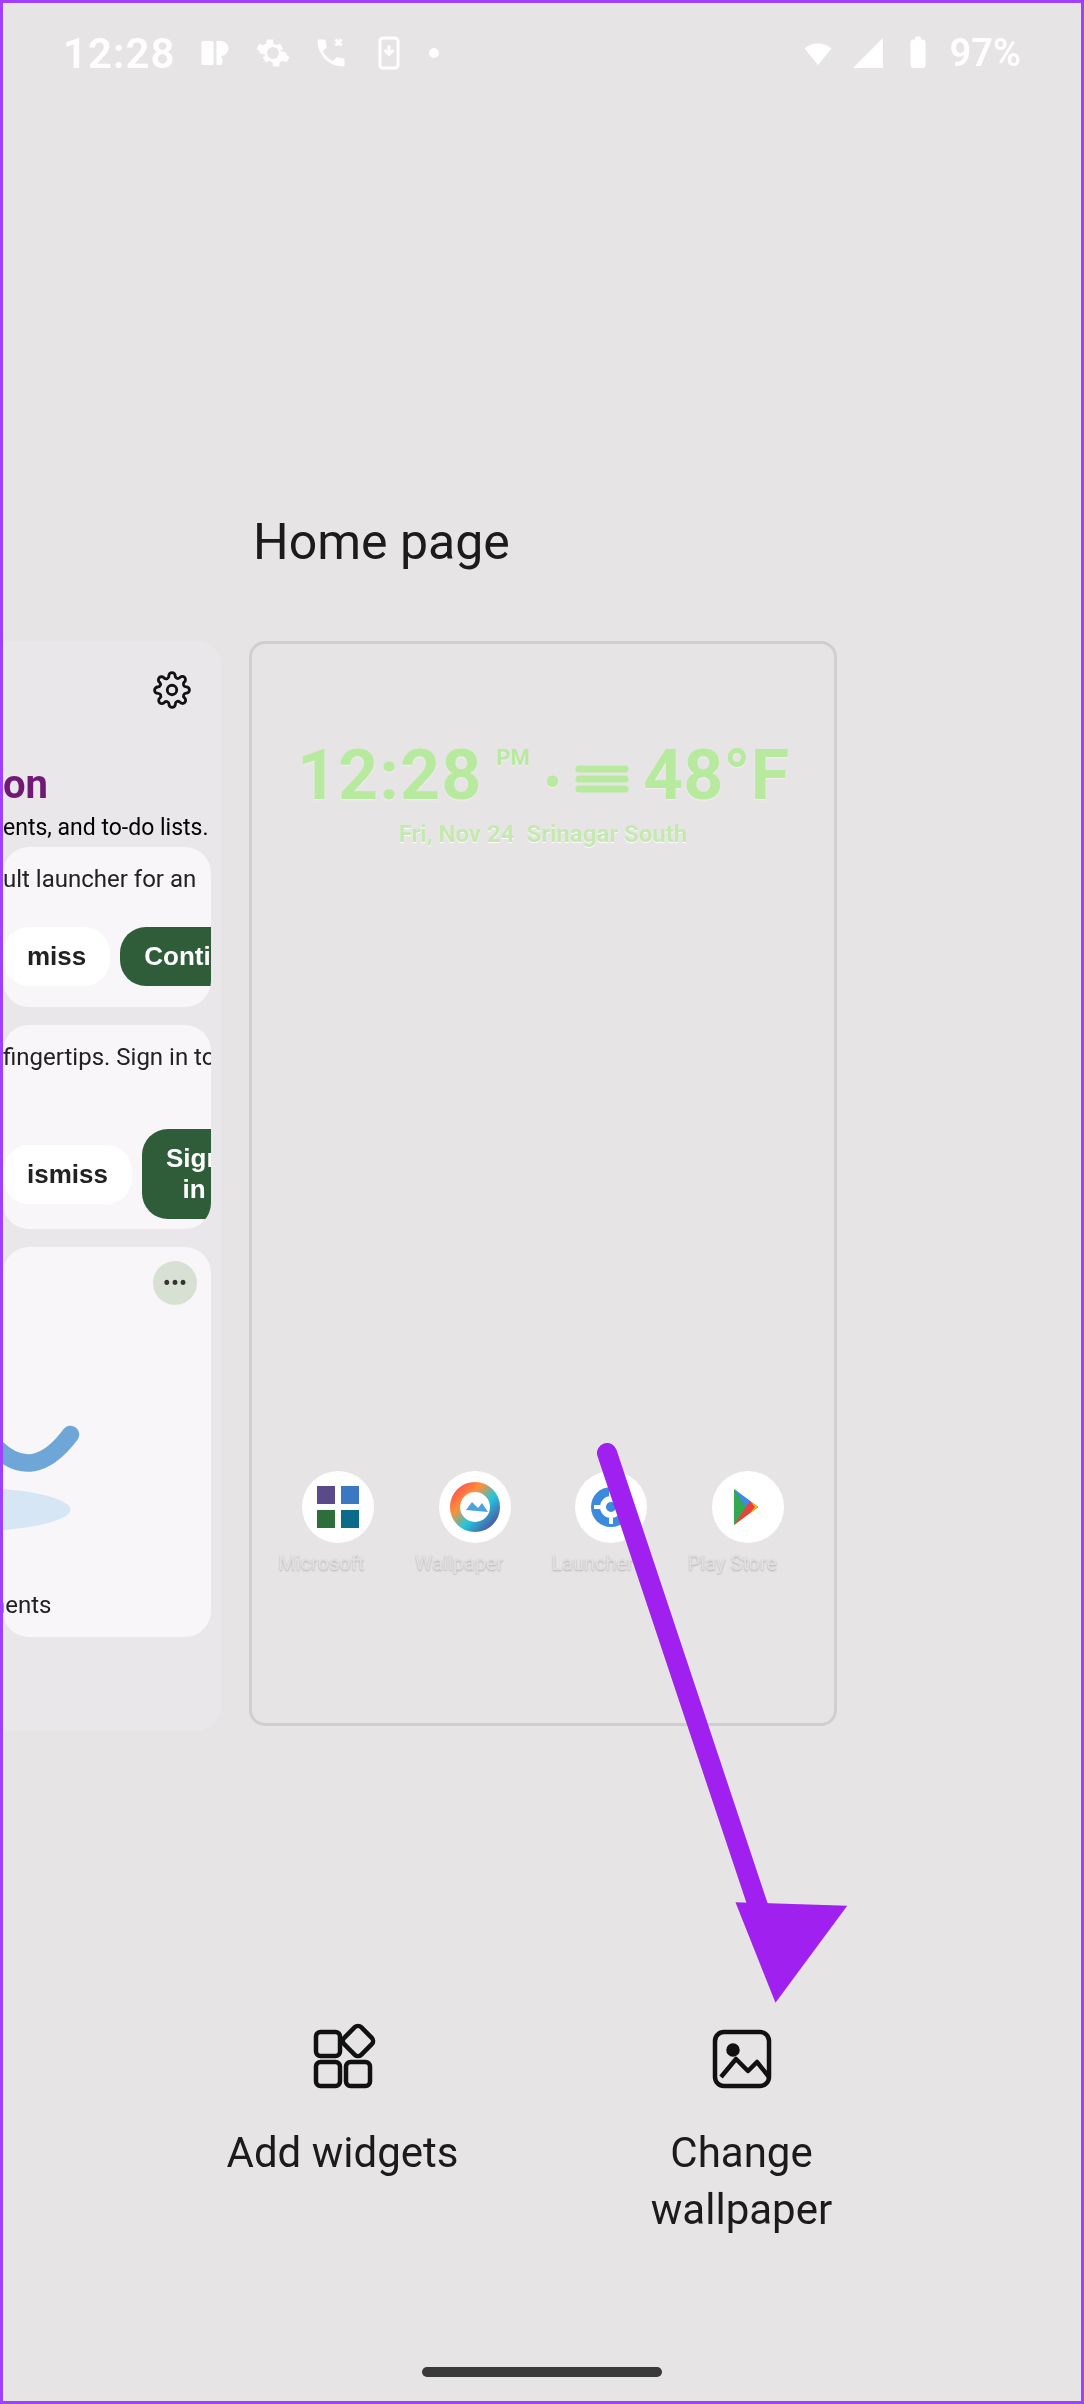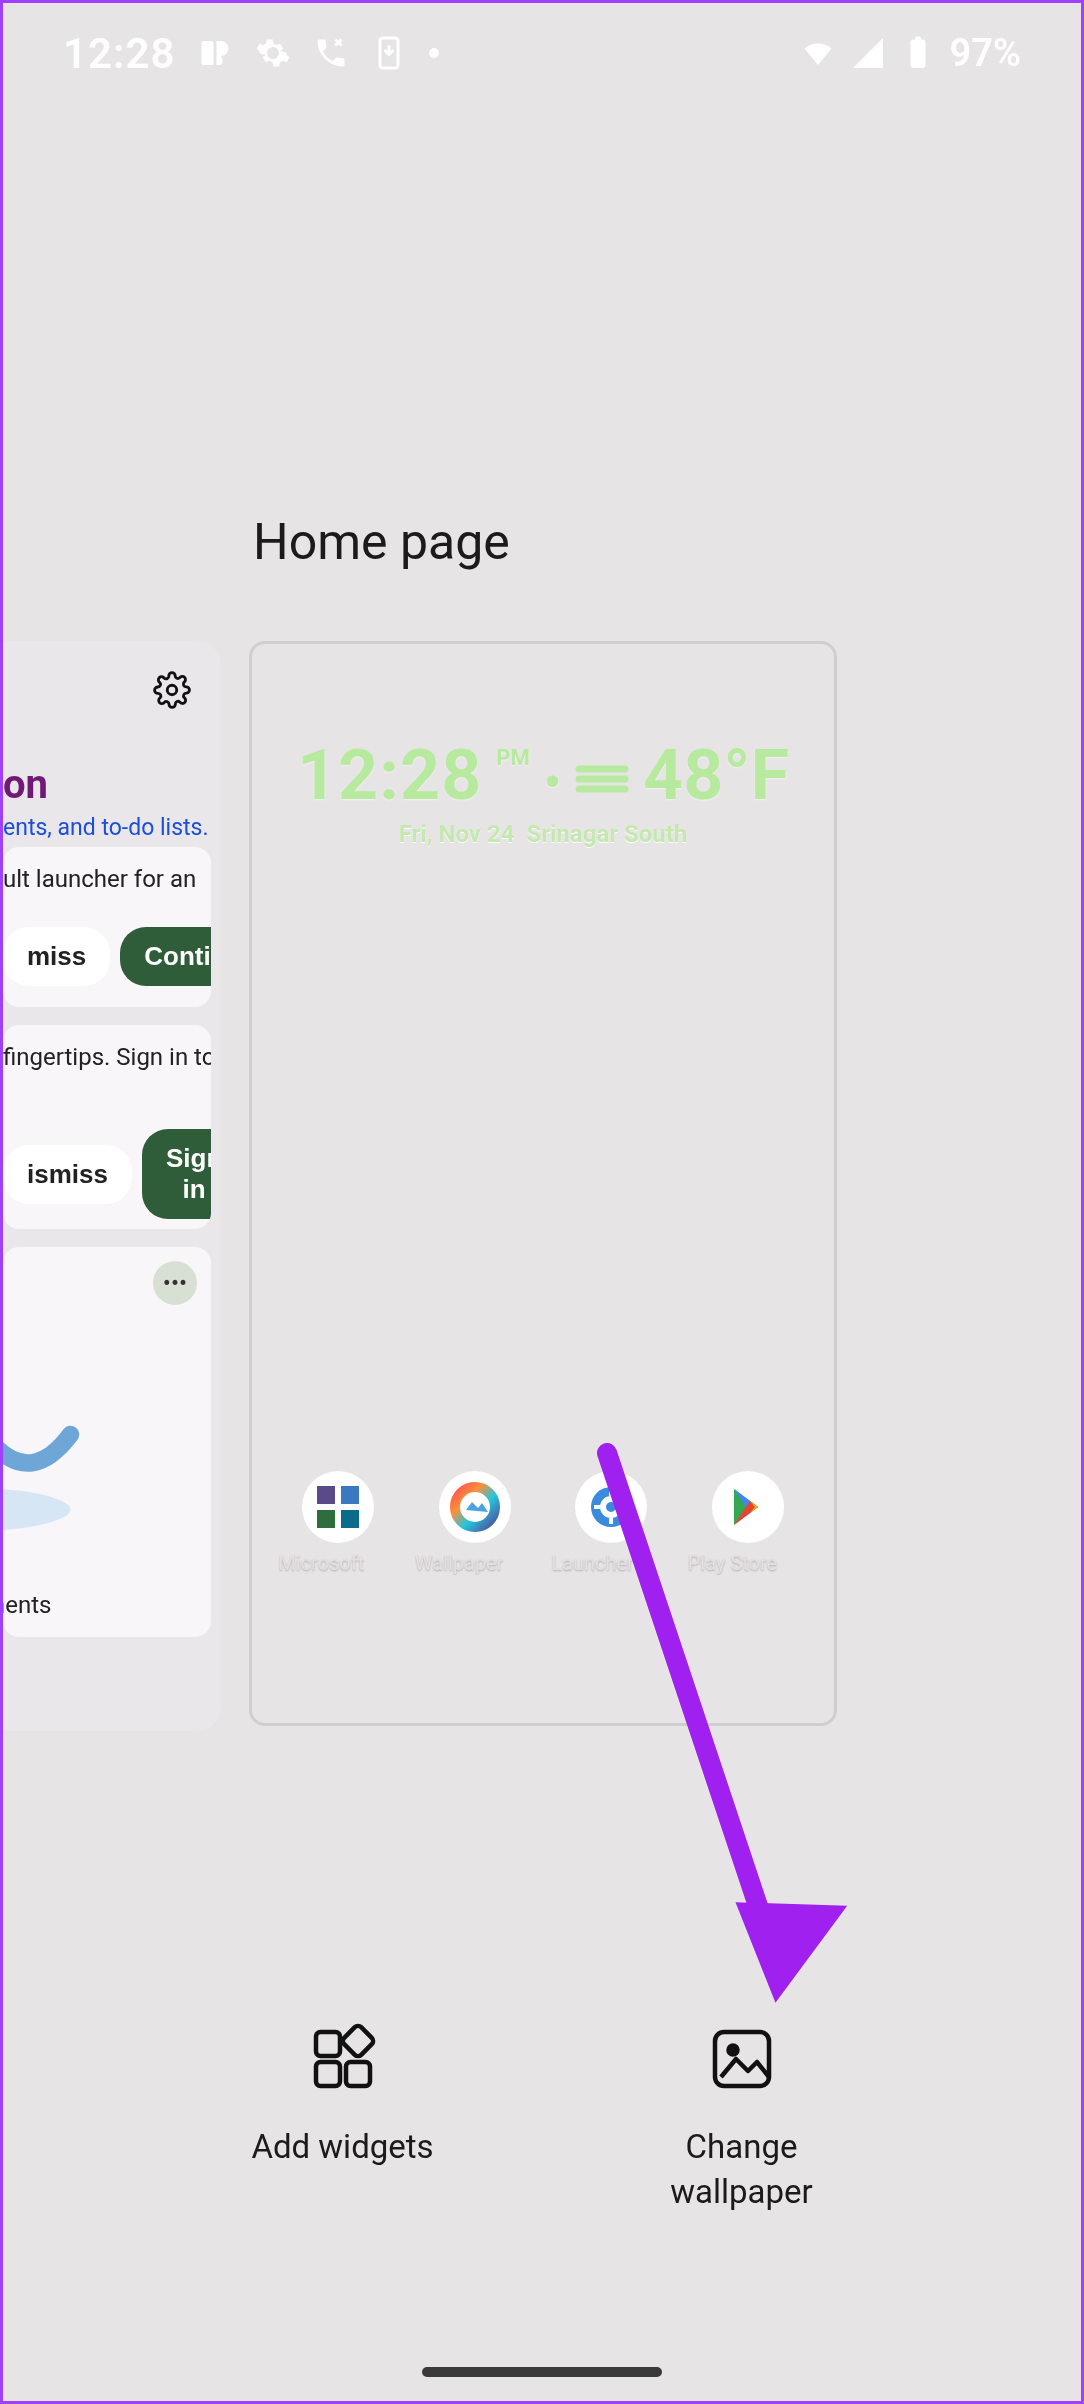--- a/index.html
+++ b/index.html
@@ -56,27 +56,27 @@
     width: 218px;
     background:#e9e7e9;
     border-radius: 0 24px 24px 0;
     height: 1090px;
     position:relative;
     flex:0 0 218px;
   }
   .feed-gear { position:absolute; top:30px; right:30px; width:38px;height:38px; }
   .feed-head { position:absolute; top:120px; left:0; right:8px; }
   .feed-head h2 { font-size:40px; font-weight:700; color:#701a75; text-align:left; overflow:hidden; white-space:nowrap;}
-  .feed-head p  { font-size:23px; color:#1d4ed8; margin-top:6px; white-space:nowrap; overflow:hidden;}
+  .feed-head p  { font-size:23px; color:#000000; margin-top:6px; white-space:nowrap; overflow:hidden;}
 
   .feed-card {
     position:absolute;
     left:0; right:10px;
     background:#f8f6f8;
-    border-radius:16px;
+    border-radius:26px;
     padding:16px 10px 24px 0;
     overflow:hidden;
   }
   .feed-card .txt { font-size:24px; color:#222; line-height:1.35; white-space:nowrap; }
   .feed-card .btn-row { margin-top:32px; display:flex; gap:10px; justify-content:flex-start; align-items:center;}
   .pill-btn {
     border:none; border-radius:26px;
     padding:14px 24px; font-size:26px; font-weight:600;
   }
   .pill-secondary { background:#fff; color:#222;}
@@ -137,21 +137,21 @@
   .actions {
     position:absolute;
     left:0; right:0;
     top: 2020px;
     display:flex;
     justify-content:space-around;
     padding: 0 140px;
   }
   .action { text-align:center; width:260px;}
   .action .aicon { width:72px;height:72px; margin:0 auto 30px;}
-  .action .alabel { font-size:33px; color:#1b1b1b; line-height:1.35;}
+  .action .alabel { font-size:42px; color:#1b1b1b; line-height:1.35;}
 
   
   .nav-handle {
     position:absolute; bottom:24px; left:50%; transform:translateX(-50%);
     width:240px; height:10px; background:#3a3a3a; border-radius:5px;
   }
 
   
   .arrow {
     position:absolute;

